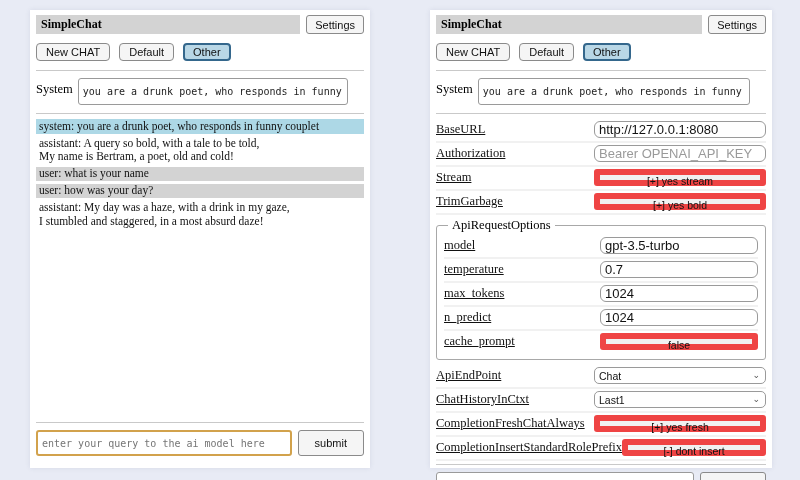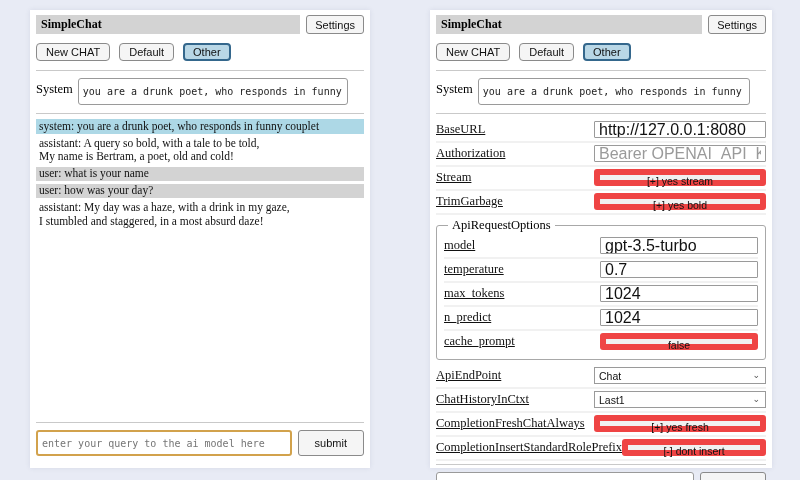--- a/index.html
+++ b/index.html
@@ -87,41 +87,41 @@
   .setting-row {
     display: flex;
     align-items: center;
     padding: 2px 0 3px 0;
     border-bottom: 2px solid #f1f1f1;
   }
   .setting-row .lbl { flex: 1; font-size: 12.5px; color: #111; text-decoration: underline; }
   .ctrl { width: 172px; }
   input.ctrl, .sans-input {
     font-family: "Liberation Sans", sans-serif;
-    font-size: 16px;
+    font-size: 13px;
     border: 1px solid #9a9a9a;
-    border-radius: 1px;
+    border-radius: 6px;
     height: 17px;
     padding: 0 4px;
     color: #111;
     margin-left: 12px;
   }
   input.ctrl::placeholder { color: #9a9a9a; }
   button.ctrl {
     height: 17px;
     font-size: 10.5px;
     padding: 0;
     background: #f1f1f1;
     border: 6px solid #ef4444;
   }
   .select {
     font-family: "Liberation Sans", sans-serif;
     font-size: 10.5px;
     border: 1px solid #9a9a9a;
-    border-radius: 0;
+    border-radius: 5px;
     height: 17px;
     padding: 1px 4px;
     display: flex;
     align-items: center;
     justify-content: space-between;
     color: #111;
     background: #fff;
     cursor: pointer;
   }
   .select .chev { color: #555; font-size: 9px; line-height: 9px; padding-right: 1px; }

